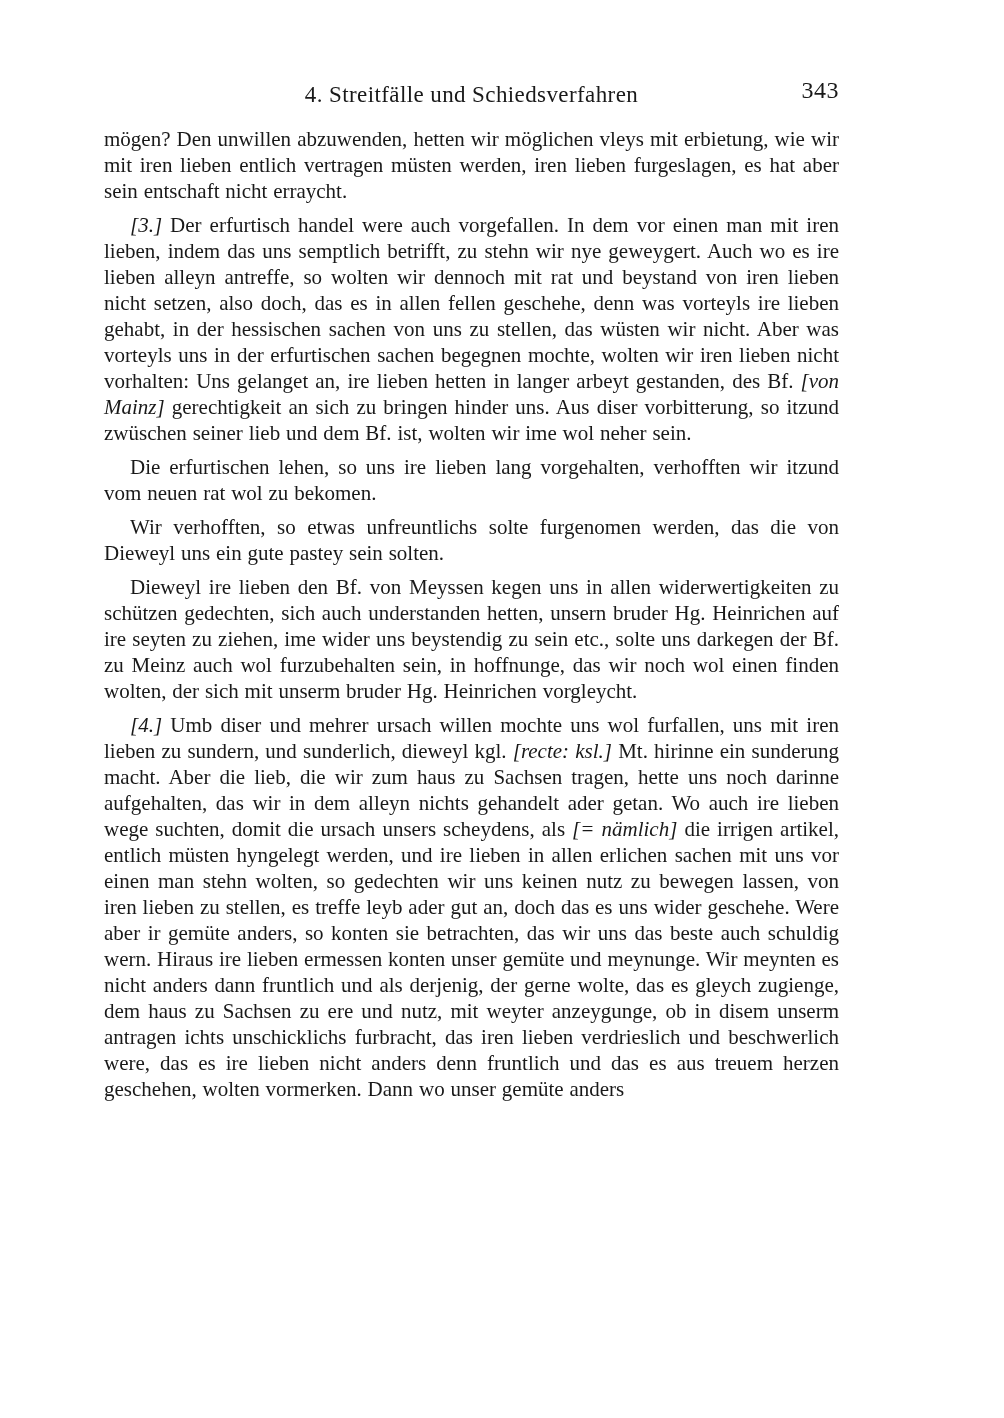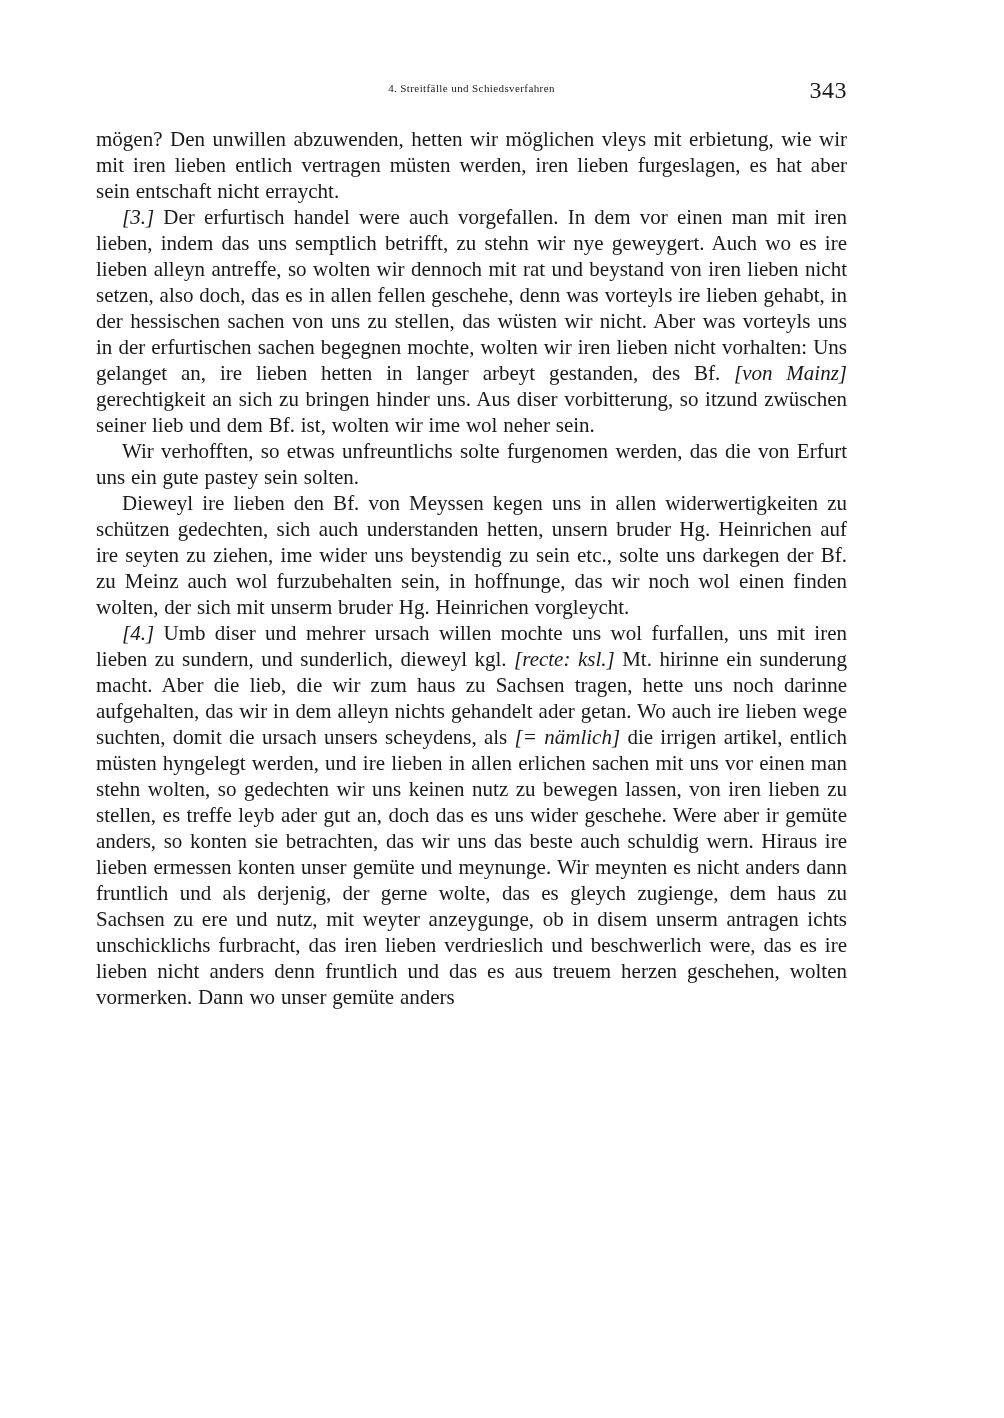--- a/index.html
+++ b/index.html
@@ -22,37 +22,37 @@
     top: 82px;
     width: 751px;
   }
   .running-head {
     position: relative;
     height: 26px;
   }
   .head-title {
     display: block;
     text-align: center;
-    font-size: 11px;
+    font-size: 23px;
     letter-spacing: 0.4px;
   }
   .page-num {
     position: absolute;
-    right: 0;
+    right: 8px;
     top: -5px;
     font-size: 24px;
     letter-spacing: 0.5px;
   }
   .body-text {
     margin-top: 18px;
     font-size: 21px;
     line-height: 26px;
   }
   p.para {
-    margin: 0;
+    margin: 8px;
     text-align: justify;
     text-align-last: left;
     word-spacing: 0.6px;
   }
   p.para.indent {
     text-indent: 26px;
   }
   p.para em {
     font-style: italic;
   }
@@ -62,18 +62,19 @@
 
 <div class="page">
   <div class="text-block">
     <div class="running-head">
       <span class="head-title">4. Streitfälle und Schiedsverfahren</span>
       <span class="page-num">343</span>
     </div>
     <div class="body-text">
         <p class="para"><span>mögen? Den unwillen abzuwenden, hetten wir möglichen vleys mit erbietung, wie wir mit iren lieben entlich vertragen müsten werden, iren lieben furgeslagen, es hat aber sein entschaft nicht erraycht.</span></p>
         <p class="para indent"><em>[3.]</em><span> Der erfurtisch handel were auch vorgefallen. In dem vor einen man mit iren lieben, indem das uns semptlich betrifft, zu stehn wir nye geweygert. Auch wo es ire lieben alleyn antreffe, so wolten wir dennoch mit rat und beystand von iren lieben nicht setzen, also doch, das es in allen fellen geschehe, denn was vorteyls ire lieben gehabt, in der hessischen sachen von uns zu stellen, das wüsten wir nicht. Aber was vorteyls uns in der erfurtischen sachen begegnen mochte, wolten wir iren lieben nicht vorhalten: Uns gelanget an, ire lieben hetten in langer arbeyt gestanden, des Bf. </span><em>[von Mainz]</em><span> gerechtigkeit an sich zu bringen hinder uns. Aus diser vorbitterung, so itzund zwüschen seiner lieb und dem Bf. ist, wolten wir ime wol neher sein.</span></p>
-        <p class="para indent"><span>Wir verhofften, so etwas unfreuntlichs solte furgenomen werden, das die von Erfurt uns ein gute pastey sein solten.</span></p>
+        <p class="para indent"><span>Die erfurtischen lehen, so uns ire lieben lang vorgehalten, verhofften wir itzund vom neuen rat wol zu bekomen.</span></p>
+        <p class="para indent"><span>Wir verhofften, so etwas unfreuntlichs solte furgenomen werden, das die von Dieweyl uns ein gute pastey sein solten.</span></p>
         <p class="para indent"><span>Dieweyl ire lieben den Bf. von Meyssen kegen uns in allen widerwertigkeiten zu schützen gedechten, sich auch understanden hetten, unsern bruder Hg. Heinrichen auf ire seyten zu ziehen, ime wider uns beystendig zu sein etc., solte uns darkegen der Bf. zu Meinz auch wol furzubehalten sein, in hoffnunge, das wir noch wol einen finden wolten, der sich mit unserm bruder Hg. Heinrichen vorgleycht.</span></p>
         <p class="para indent"><em>[4.]</em><span> Umb diser und mehrer ursach willen mochte uns wol furfallen, uns mit iren lieben zu sundern, und sunderlich, dieweyl kgl. </span><em>[recte: ksl.]</em><span> Mt. hirinne ein sunderung macht. Aber die lieb, die wir zum haus zu Sachsen tragen, hette uns noch darinne aufgehalten, das wir in dem alleyn nichts gehandelt ader getan. Wo auch ire lieben wege suchten, domit die ursach unsers scheydens, als </span><em>[= nämlich]</em><span> die irrigen artikel, entlich müsten hyngelegt werden, und ire lieben in allen erlichen sachen mit uns vor einen man stehn wolten, so gedechten wir uns keinen nutz zu bewegen lassen, von iren lieben zu stellen, es treffe leyb ader gut an, doch das es uns wider geschehe. Were aber ir gemüte anders, so konten sie betrachten, das wir uns das beste auch schuldig wern. Hiraus ire lieben ermessen konten unser gemüte und meynunge. Wir meynten es nicht anders dann fruntlich und als derjenig, der gerne wolte, das es gleych zugienge, dem haus zu Sachsen zu ere und nutz, mit weyter anzeygunge, ob in disem unserm antragen ichts unschicklichs furbracht, das iren lieben verdrieslich und beschwerlich were, das es ire lieben nicht anders denn fruntlich und das es aus treuem herzen geschehen, wolten vormerken. Dann wo unser gemüte anders</span></p>
       </div>
   </div>
 </div>
 
 </body></html>

